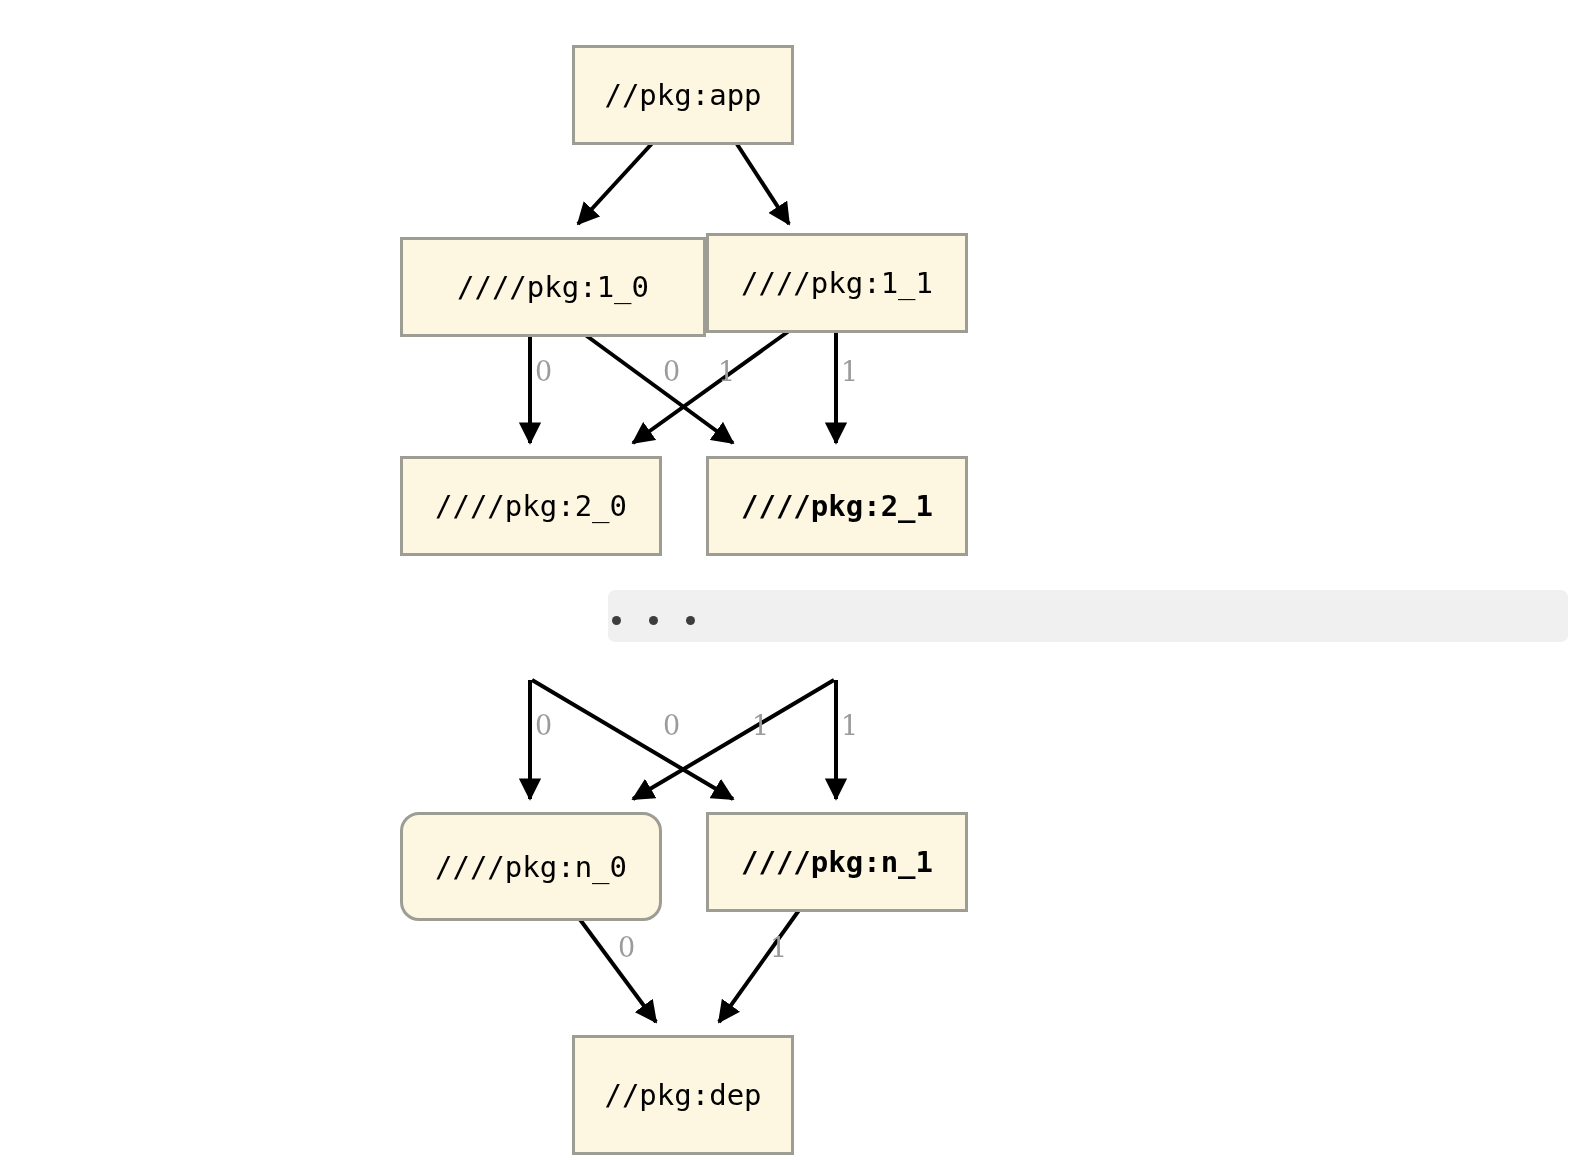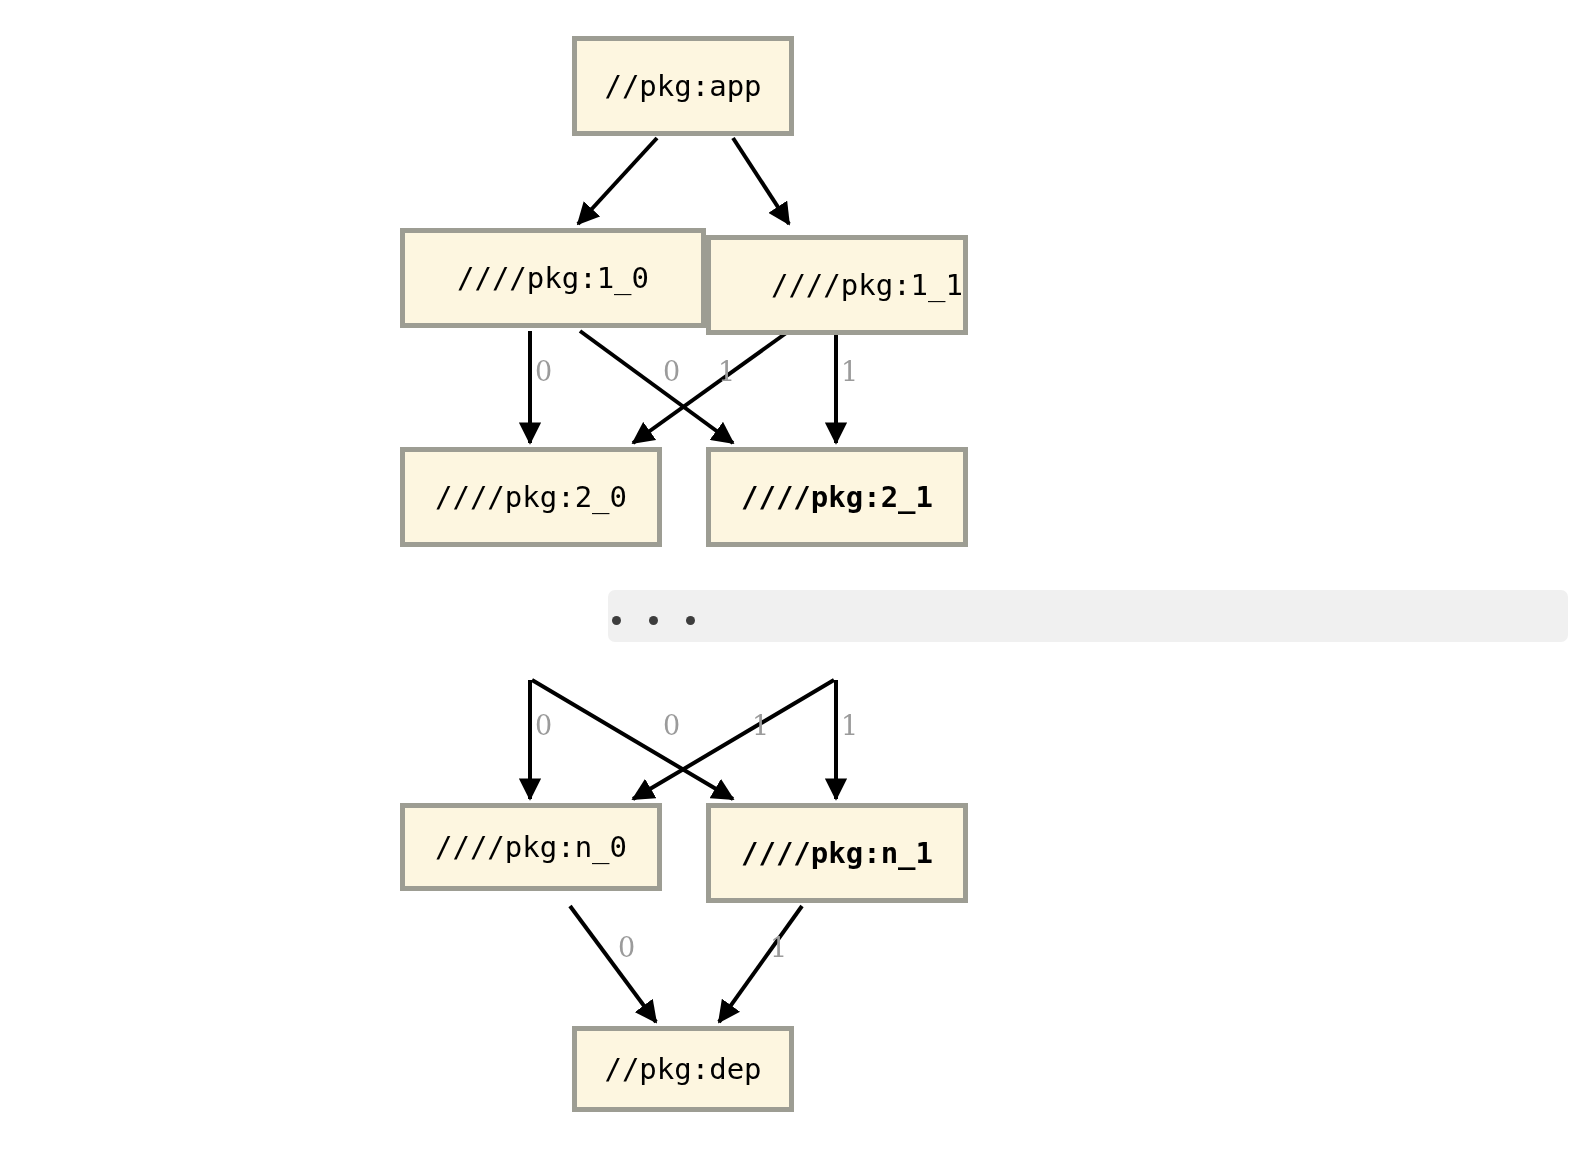--- a/index.html
+++ b/index.html
@@ -22,25 +22,26 @@
     position: absolute;
     left: 0;
     top: 0;
     width: 1592px;
     height: 1162px;
   }
   .node-box {
     position: absolute;
     box-sizing: border-box;
     background: #fdf6e0;
-    border: 5px solid #1d4ed8;
+    border: 3px solid #1d4ed8;
     display: flex;
     align-items: center;
     justify-content: center;
     z-index: 3;
+    margin-top: 9px;
   }
   .node-label {
     font-family: "DejaVu Sans Mono", "Liberation Mono", monospace;
     font-size: 29px;
     color: #000000;
     letter-spacing: 0px;
     white-space: nowrap;
   }
   .edge-label {
     position: absolute;
@@ -97,36 +98,36 @@
       </g>
   </svg>
 
   <div id="nodes-layer">
       <div class="node-box" style="left: 572px; top: 36px; width: 222px; height: 100px; background: rgb(253, 246, 224); border-color: rgb(157, 157, 147);">
         <span class="node-label">//pkg:app</span>
       </div>
       <div class="node-box" style="left: 400px; top: 228px; width: 306px; height: 100px; background: rgb(253, 246, 224); border-color: rgb(157, 157, 147);">
         <span class="node-label">////pkg:1_0</span>
       </div>
-      <div class="node-box" style="left: 706px; top: 235px; width: 262px; height: 100px; background: rgb(253, 246, 224); border-color: rgb(157, 157, 147); justify-content: flex-end;">
+      <div class="node-box" style="left: 706px; top: 224px; width: 262px; height: 100px; background: rgb(253, 246, 224); border-color: rgb(157, 157, 147);">
         <span class="node-label">////pkg:1_1</span>
       </div>
       <div class="node-box" style="left: 400px; top: 447px; width: 262px; height: 100px; background: rgb(253, 246, 224); border-color: rgb(157, 157, 147); text-align: center;">
         <span class="node-label">////pkg:2_0</span>
       </div>
       <div class="node-box" style="left: 706px; top: 447px; width: 262px; height: 100px; background: rgb(253, 246, 224); border-color: rgb(157, 157, 147); font-weight: bold;">
         <span class="node-label">////pkg:2_1</span>
       </div>
-      <div class="node-box" style="left: 400px; top: 803px; width: 262px; height: 88px; background: rgb(253, 246, 224); border-color: rgb(157, 157, 147);">
+      <div class="node-box" style="left: 400px; top: 803px; width: 262px; height: 109px; background: rgb(253, 246, 224); border-color: rgb(157, 157, 147); border-radius: 19px;">
         <span class="node-label">////pkg:n_0</span>
       </div>
       <div class="node-box" style="left: 706px; top: 803px; width: 262px; height: 100px; background: rgb(253, 246, 224); border-color: rgb(157, 157, 147); font-weight: bold;">
         <span class="node-label">////pkg:n_1</span>
       </div>
-      <div class="node-box" style="left: 572px; top: 1026px; width: 222px; height: 86px; background: rgb(253, 246, 224); border-color: rgb(157, 157, 147);">
+      <div class="node-box" style="left: 572px; top: 1026px; width: 222px; height: 120px; background: rgb(253, 246, 224); border-color: rgb(157, 157, 147);">
         <span class="node-label">//pkg:dep</span>
       </div>
     </div>
   <div id="edge-labels-layer">
       <div class="edge-label" style="left: 535px; top: 356px; color: rgb(155, 155, 155);">0</div>
       <div class="edge-label" style="left: 663px; top: 356px; color: rgb(155, 155, 155);">0</div>
       <div class="edge-label" style="left: 718px; top: 356px; color: rgb(155, 155, 155);">1</div>
       <div class="edge-label" style="left: 841px; top: 356px; color: rgb(155, 155, 155);">1</div>
       <div class="edge-label" style="left: 535px; top: 710px; color: rgb(155, 155, 155);">0</div>
       <div class="edge-label" style="left: 663px; top: 710px; color: rgb(155, 155, 155);">0</div>

